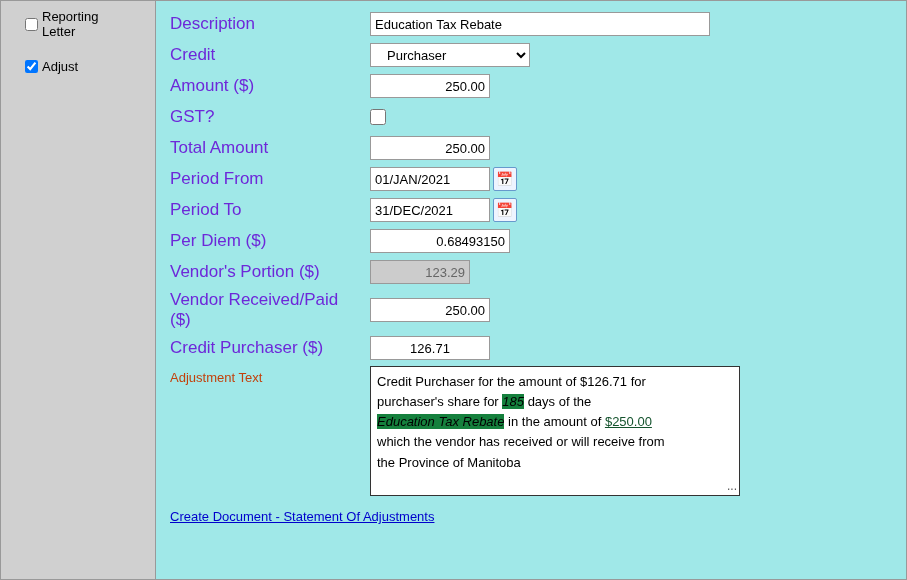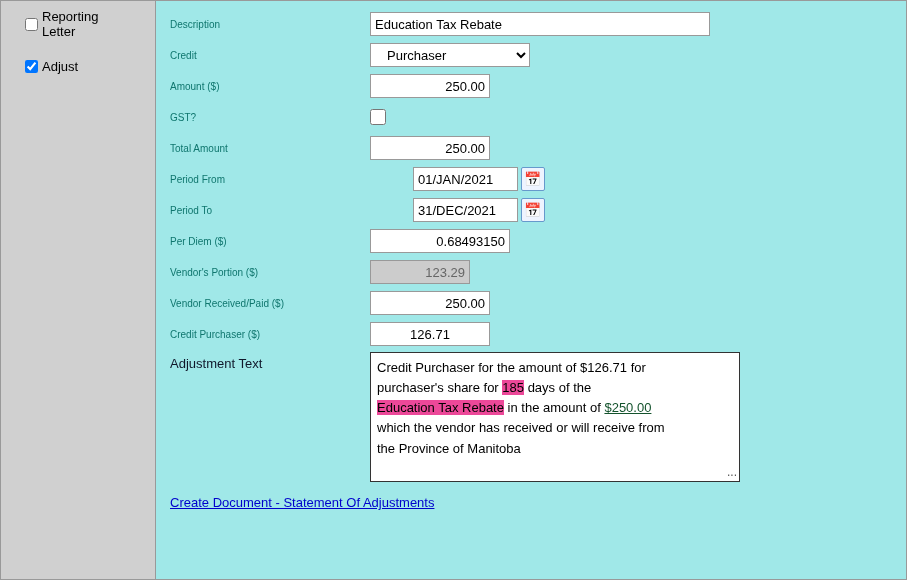--- a/index.html
+++ b/index.html
@@ -47,22 +47,22 @@
     }
     .form-row {
       display: flex;
       align-items: center;
       margin-bottom: 5px;
       min-height: 26px;
     }
     .form-label {
       width: 200px;
       min-width: 200px;
-      font-size: 10px;
-      color: #0f766e;
+      font-size: 17px;
+      color: #6d28d9;
       padding-right: 16px;
     }
     .form-input {
       border: 1px solid #999;
       background: #fff;
       height: 24px;
       padding: 0 4px;
       font-size: 13px;
     }
     .input-description {
@@ -70,23 +70,22 @@
     }
     .input-amount {
       width: 120px;
       text-align: right;
     }
     .input-total {
       width: 120px;
       text-align: right;
     }
     .input-period {
-      width: 105px;
+      width: 120px;
       text-align: left;
-      margin-left: 43px;
     }
     .input-perdiem {
       width: 140px;
       text-align: right;
     }
     .input-vendor-portion {
       width: 100px;
       text-align: right;
       background: #ccc;
       color: #666;
@@ -126,38 +125,39 @@
     }
     .adjustment-row {
       display: flex;
       align-items: flex-start;
       margin-bottom: 5px;
     }
     .adjustment-label {
       width: 200px;
       min-width: 200px;
       font-size: 13px;
-      color: #0f172a;
+      color: #c2410c;
       padding-right: 8px;
       padding-top: 4px;
     }
     .adjustment-text-content {
       width: 370px;
       min-height: 130px;
       border: 1px solid #333;
       background: #fff;
       padding: 5px 6px;
       font-size: 13px;
       line-height: 1.55;
       position: relative;
     }
     .highlight-yellow {
-      background: #ec4899;
+      background: #15803d;
       color: #000;
       font-weight: normal;
+      font-style: italic;
     }
     .highlight-amount {
       text-decoration: underline;
       color: #14532d;
     }
     .more-btn {
       position: absolute;
       bottom: 2px;
       right: 2px;
       font-size: 12px;

